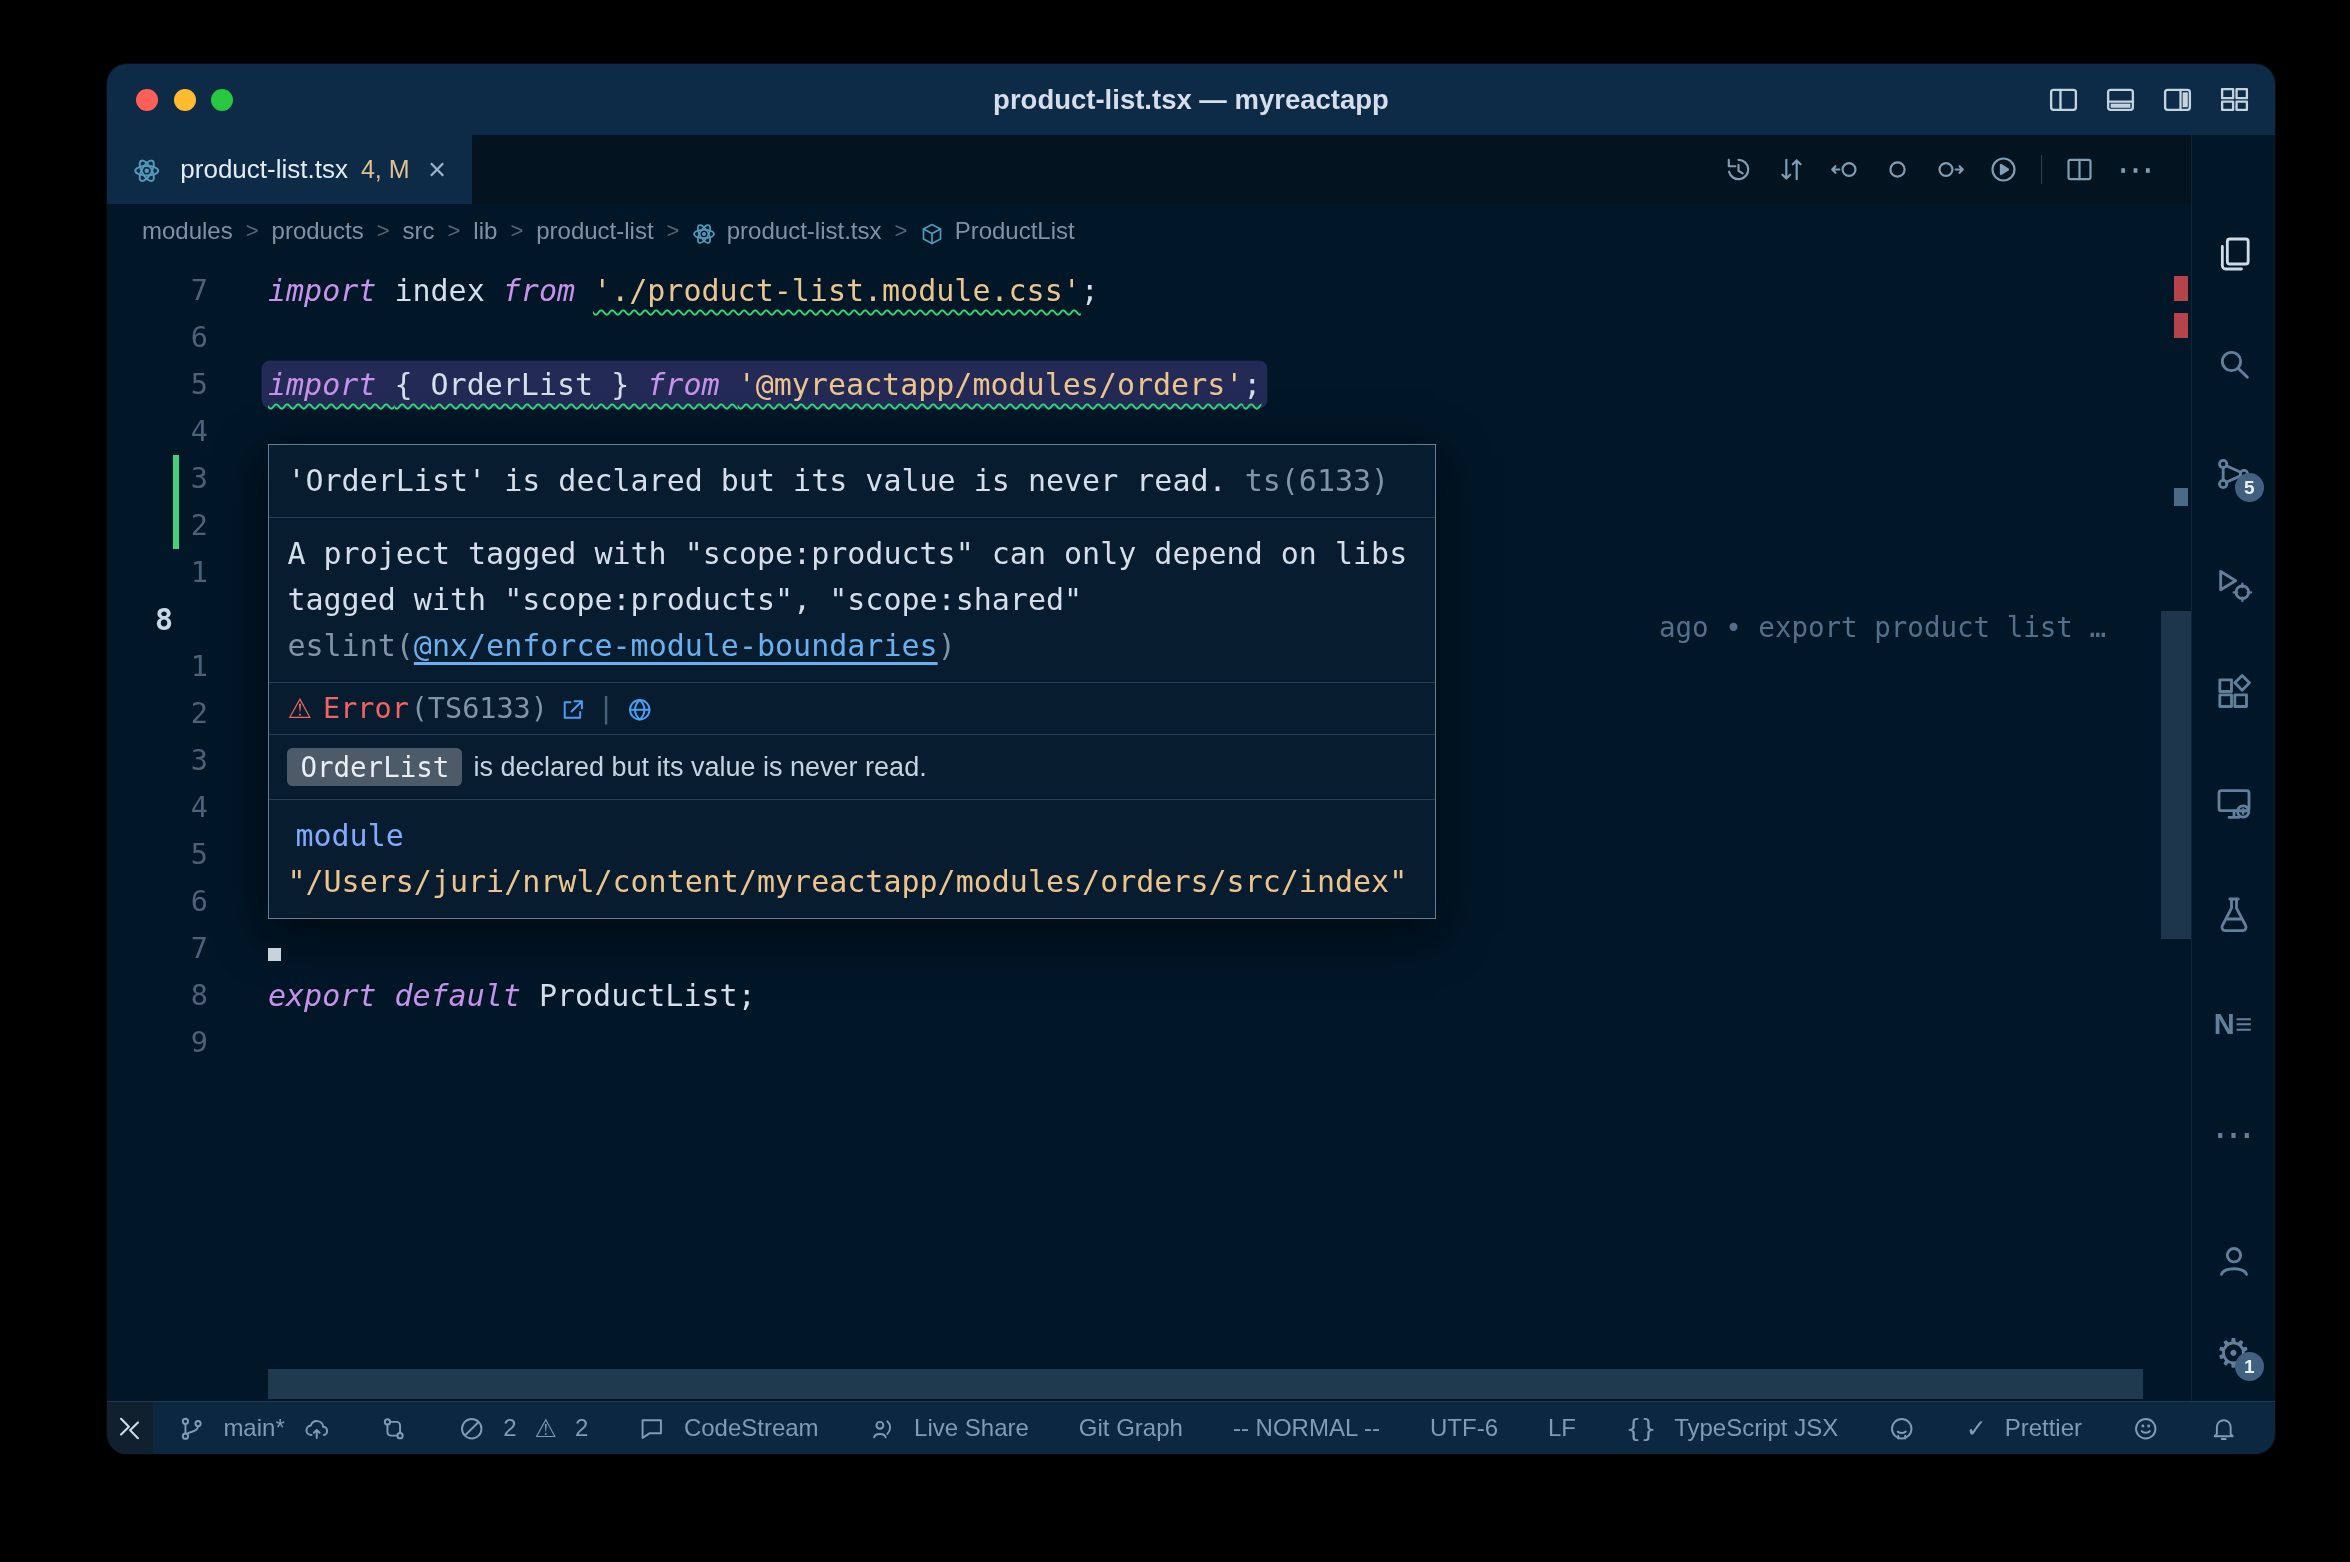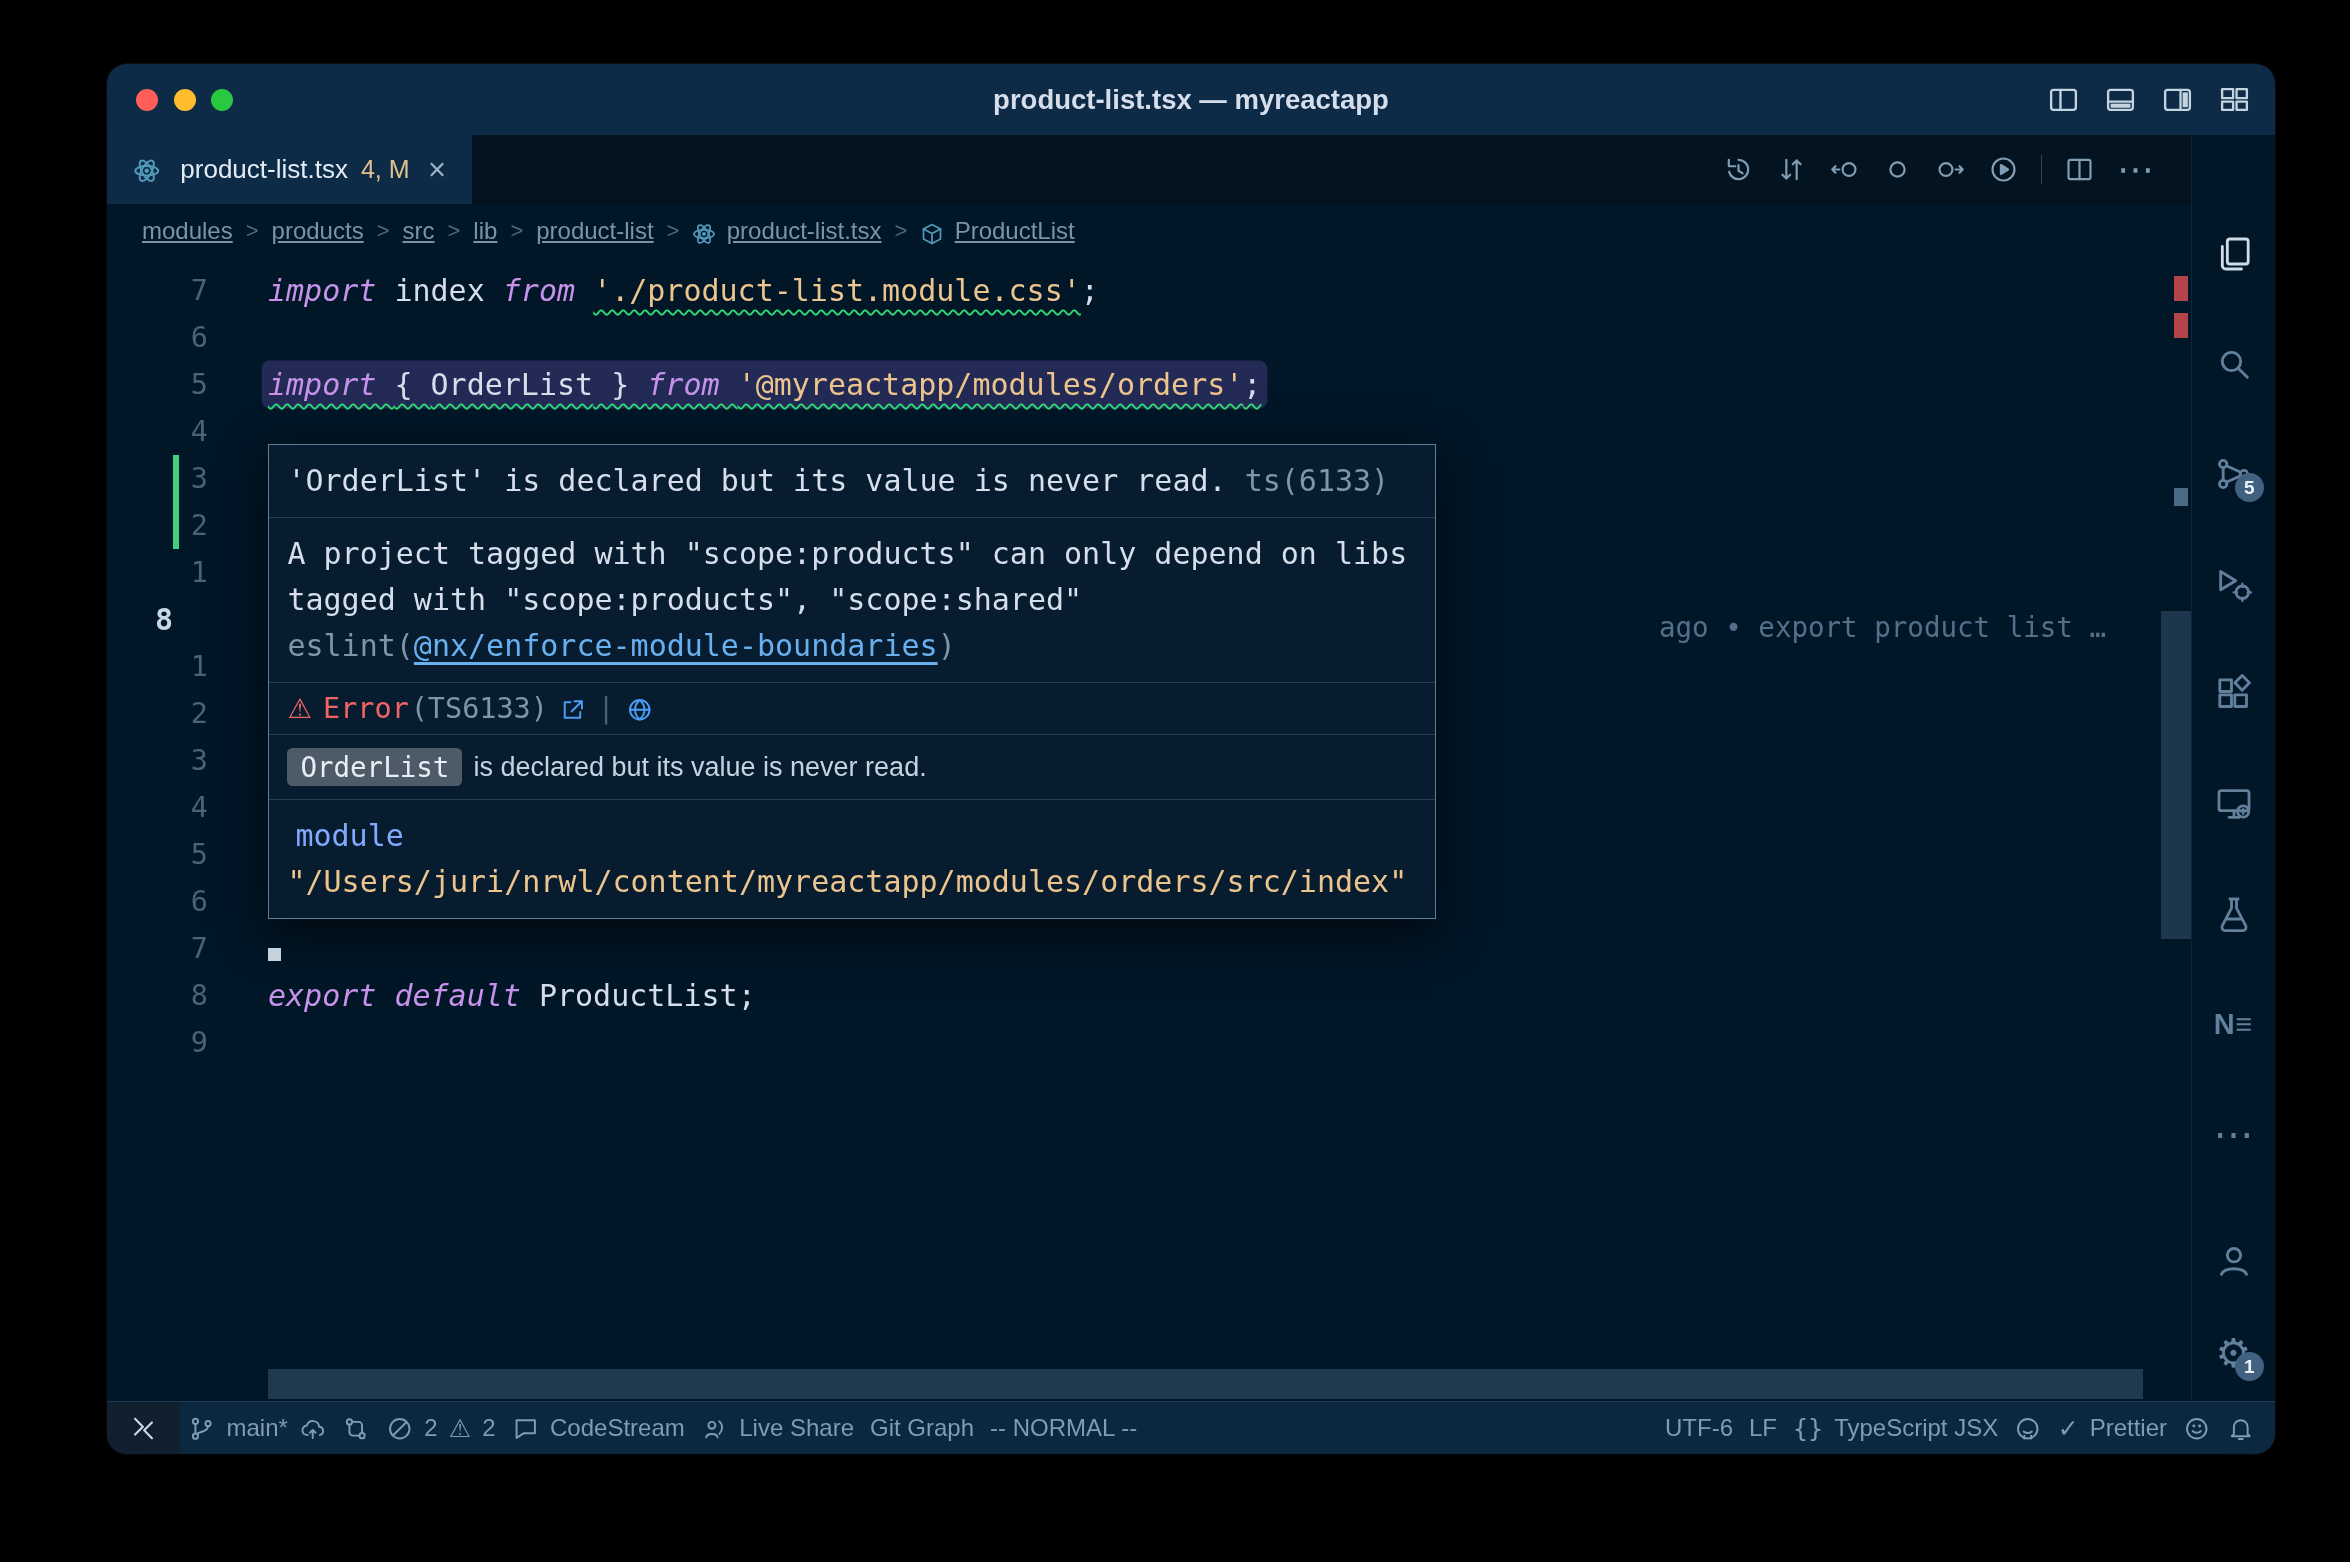--- a/index.html
+++ b/index.html
@@ -34,21 +34,21 @@
   .editor-actions { margin-left:auto; display:flex; align-items:center; gap:22px; padding-right:37px; color:#7f9eb6; }
   .editor-actions svg { width:31px; height:31px; }
   .ea-more { font-size:37px; line-height:31px; }
   .vdiv { width:0.9px; height:29px; background:rgba(127,158,182,.35); }
 
   
   .breadcrumbs { position:absolute; top:140px; left:0; right:84px; height:54px; background:#011627;
                  display:flex; align-items:center; padding-left:35px; color:#7b93a8; font-size:24px; }
   .bc-sep { color:#51687d; margin:0 13px; font-size:22px; }
   .bc-ico { width:26px; height:26px; margin-right:8.3px; color:#519aba; }
-  .bc-item { display:flex; align-items:center;text-decoration:underline; }
+  .bc-item { display:flex; align-items:center; }
 
   
   .editor { position:absolute; left:0; top:194px; right:84px; bottom:53px; background:#011627; overflow:hidden; }
   .lines { position:absolute; inset:0; padding-top:9.2px;
            font-family:"DejaVu Sans Mono",monospace; font-size:30px; line-height:47px; }
   .crow { display:flex; height:47px; white-space:pre; }
   .lnum { width:101px; flex:none; text-align:right; color:#4a6379; font-size:28.5px; }
   .lnum.cur { text-align:left; padding-left:48px; color:#c8d8e8; font-weight:bold; font-size:30px; }
   .lcontent { flex:1; padding-left:60px; position:relative; color:#d6deeb; }
   .kw { color:#c792ea; font-style:italic; }
@@ -108,21 +108,21 @@
   .ab-glyph { font-size:40px; line-height:42px; }
   .nx-glyph { font-size:29px; font-weight:bold; letter-spacing:0.9px; }
   .abadge { position:absolute; right:-9.2px; bottom:-7.3px; min-width:29px; height:29px; border-radius:14.7px;
             background:#416181; color:#eaf2f8; font:700 19px/29px "Liberation Sans",sans-serif;
             text-align:center; padding:0 3.7px; }
 
   
   .statusbar { position:absolute; left:0; right:0; bottom:0; height:53px; background:#0c2740;
                border-top:0.9px solid rgba(95,126,151,.22); display:flex; align-items:center;
                color:#7f9cb3; font-size:24px; }
-  .sb-item { display:flex; align-items:center; gap:11px; padding:0 8px; height:100%; white-space:nowrap; }
+  .sb-item { display:flex; align-items:center; gap:18px; padding:0 25px; height:100%; white-space:nowrap; }
   .sb-item svg { width:27.5px; height:27.5px; }
   .remote-box { width:73px; height:100%; background:#10202e; display:flex; align-items:center;
                 justify-content:center; color:#cfdce7; }
   .remote-box svg { width:29px; height:29px; }
   .sb-right { margin-left:auto; display:flex; align-items:center; height:100%; padding-right:13px; }
   .sb-glyph { font-size:25px; }
 </style>
 </head>
 <body>
 

